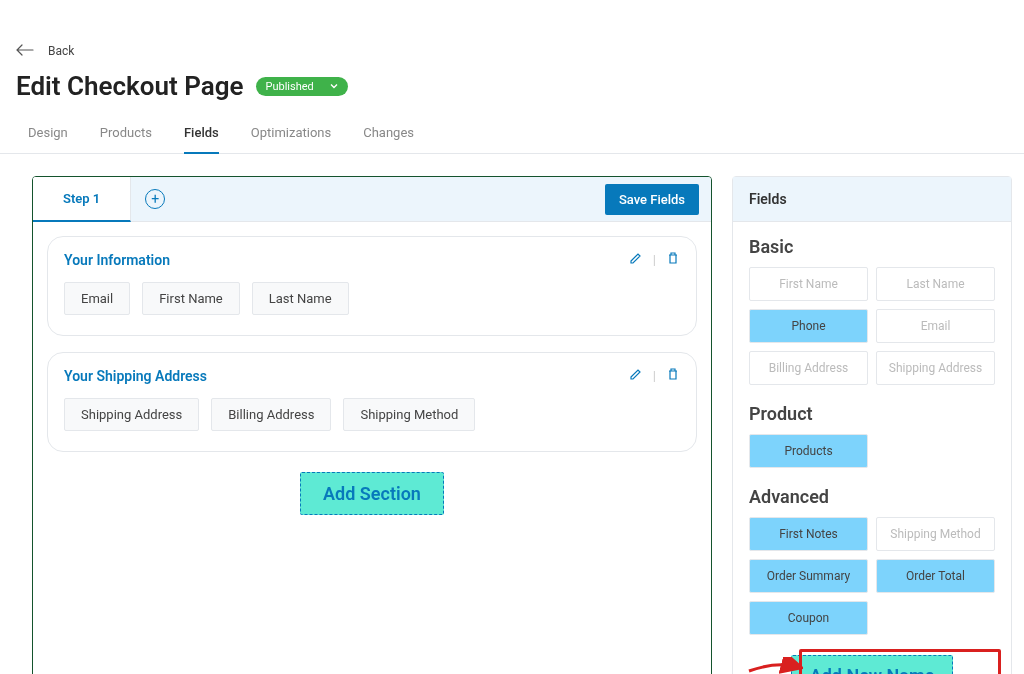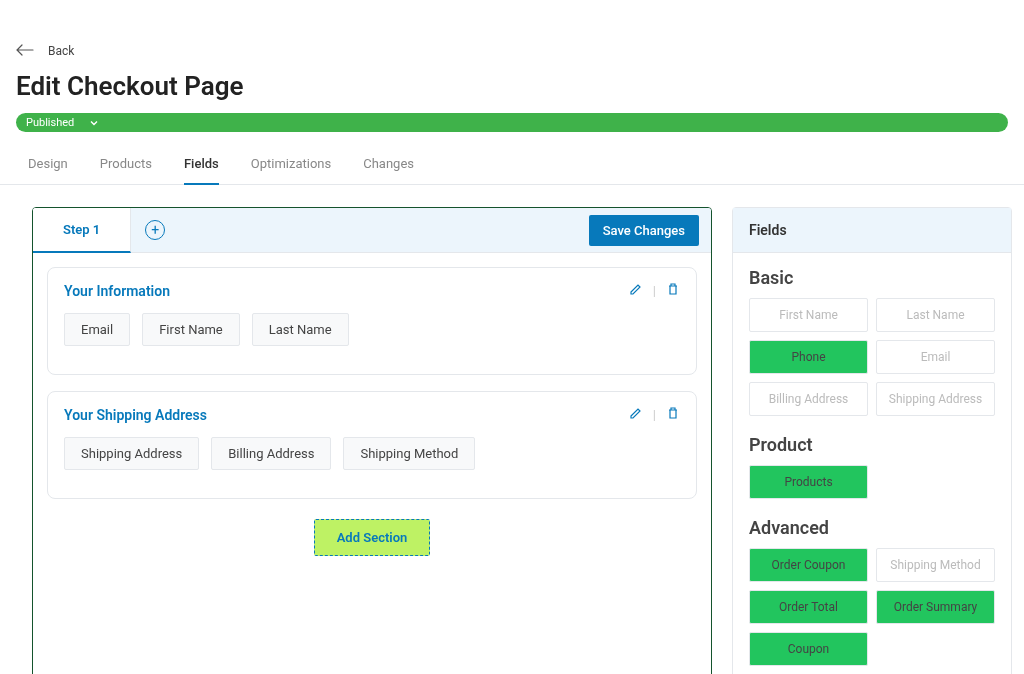--- a/index.html
+++ b/index.html
@@ -16,23 +16,23 @@
     display: flex;
     align-items: flex-start;
     gap: 14px;
     padding: 12px 16px 4px;
     margin-top: 32px;
   }
   .back-arrow { cursor: pointer; }
   .back-label { font-size: 12px; color: #444; cursor: pointer; }
   .title-row {
     display: flex;
+    align-items: center;
     gap: 12px;
     padding: 8px 16px 14px;
-    flex-direction: column;
   }
   .page-title { font-size: 26px; font-weight: 600; color: #222; }
   .badge {
     background: #3fb24a;
     color: #fff;
     font-size: 11px;
     padding: 3px 10px;
     border-radius: 10px;
     display: inline-flex;
     align-items: center;
@@ -113,22 +113,22 @@
     color: #fff;
     font-size: 13px;
     font-weight: 500;
     padding: 8px 14px;
     border-radius: 2px;
     cursor: pointer;
   }
   .builder-body { padding: 14px; }
   .section {
     border: 1px solid #e4e7eb;
-    border-radius: 8px;
-    padding: 14px 16px 28px;
+    border-radius: 16px;
+    padding: 14px 16px 20px;
     margin-bottom: 16px;
   }
   .section-header {
     display: flex;
     align-items: center;
     justify-content: space-between;
     margin-bottom: 14px;
   }
   .section-title { color: #0779bb; font-weight: 600; font-size: 14px; }
   .section-actions { display: flex; gap: 10px; align-items: center; color: #0779bb; }
@@ -149,22 +149,22 @@
     justify-content: center;
     padding: 4px 0 16px;
   }
   .dashed-btn {
     border: 1px dashed #0779bb;
     color: #0779bb;
     font-weight: 600;
     padding: 10px 22px;
     border-radius: 2px;
     cursor: pointer;
-    background: #bef264;
-    font-size: 13px;
+    background: #5eead4;
+    font-size: 18px;
   }
   .panel {
     width: 280px;
     border: 1px solid #e4e7eb;
     border-radius: 4px;
     background: #fff;
     display: flex;
     flex-direction: column;
   }
   .panel-header {
@@ -182,21 +182,21 @@
     color: #444;
     margin-bottom: 10px;
   }
   .panel-chips {
     display: grid;
     grid-template-columns: 1fr 1fr;
     gap: 8px;
   }
   .panel-chip {
     border: 1px solid #e4e7eb;
-    background: #22c55e;
+    background: #7dd3fc;
     padding: 9px 6px;
     text-align: center;
     font-size: 12px;
     color: #444;
     border-radius: 2px;
     cursor: grab;
   }
   .panel-chip.disabled {
     color: #bbb;
     background: #fff;
@@ -260,21 +260,21 @@
 </div>
 
 <div class="workspace">
 
   <div class="builder">
     <div class="builder-header">
       <div class="step-tab active">Step 1</div>
       <div class="add-step">
         <div class="add-step-circle">+</div>
       </div>
-      <div class="save-btn">Save Changes</div>
+      <div class="save-btn">Save Fields</div>
     </div>
 
     <div class="builder-body">
 
       <div class="section">
         <div class="section-header">
           <span class="section-title">Your Information</span>
           <span class="section-actions">
             <span class="action">
               <svg width="14" height="14" viewBox="0 0 14 14">
@@ -344,24 +344,24 @@
     <div class="panel-group">
       <div class="panel-group-title">Product</div>
       <div class="panel-chips">
         <div class="panel-chip">Products</div>
       </div>
     </div>
 
     <div class="panel-group">
       <div class="panel-group-title">Advanced</div>
       <div class="panel-chips">
-        <div class="panel-chip">Order Coupon</div>
+        <div class="panel-chip">First Notes</div>
         <div class="panel-chip disabled">Shipping Method</div>
+        <div class="panel-chip">Order Summary</div>
         <div class="panel-chip">Order Total</div>
-        <div class="panel-chip">Order Summary</div>
         <div class="panel-chip">Coupon</div>
       </div>
     </div>
 
     <div class="panel-footer">
       <div class="dashed-btn">Add New Name</div>
       <div class="highlight-frame"></div>
       <svg class="arrow-annotation" width="56" height="22" viewBox="0 0 56 22">
         <defs>
           <marker id="ah" markerWidth="8" markerHeight="8" refX="6" refY="4" orient="auto">

